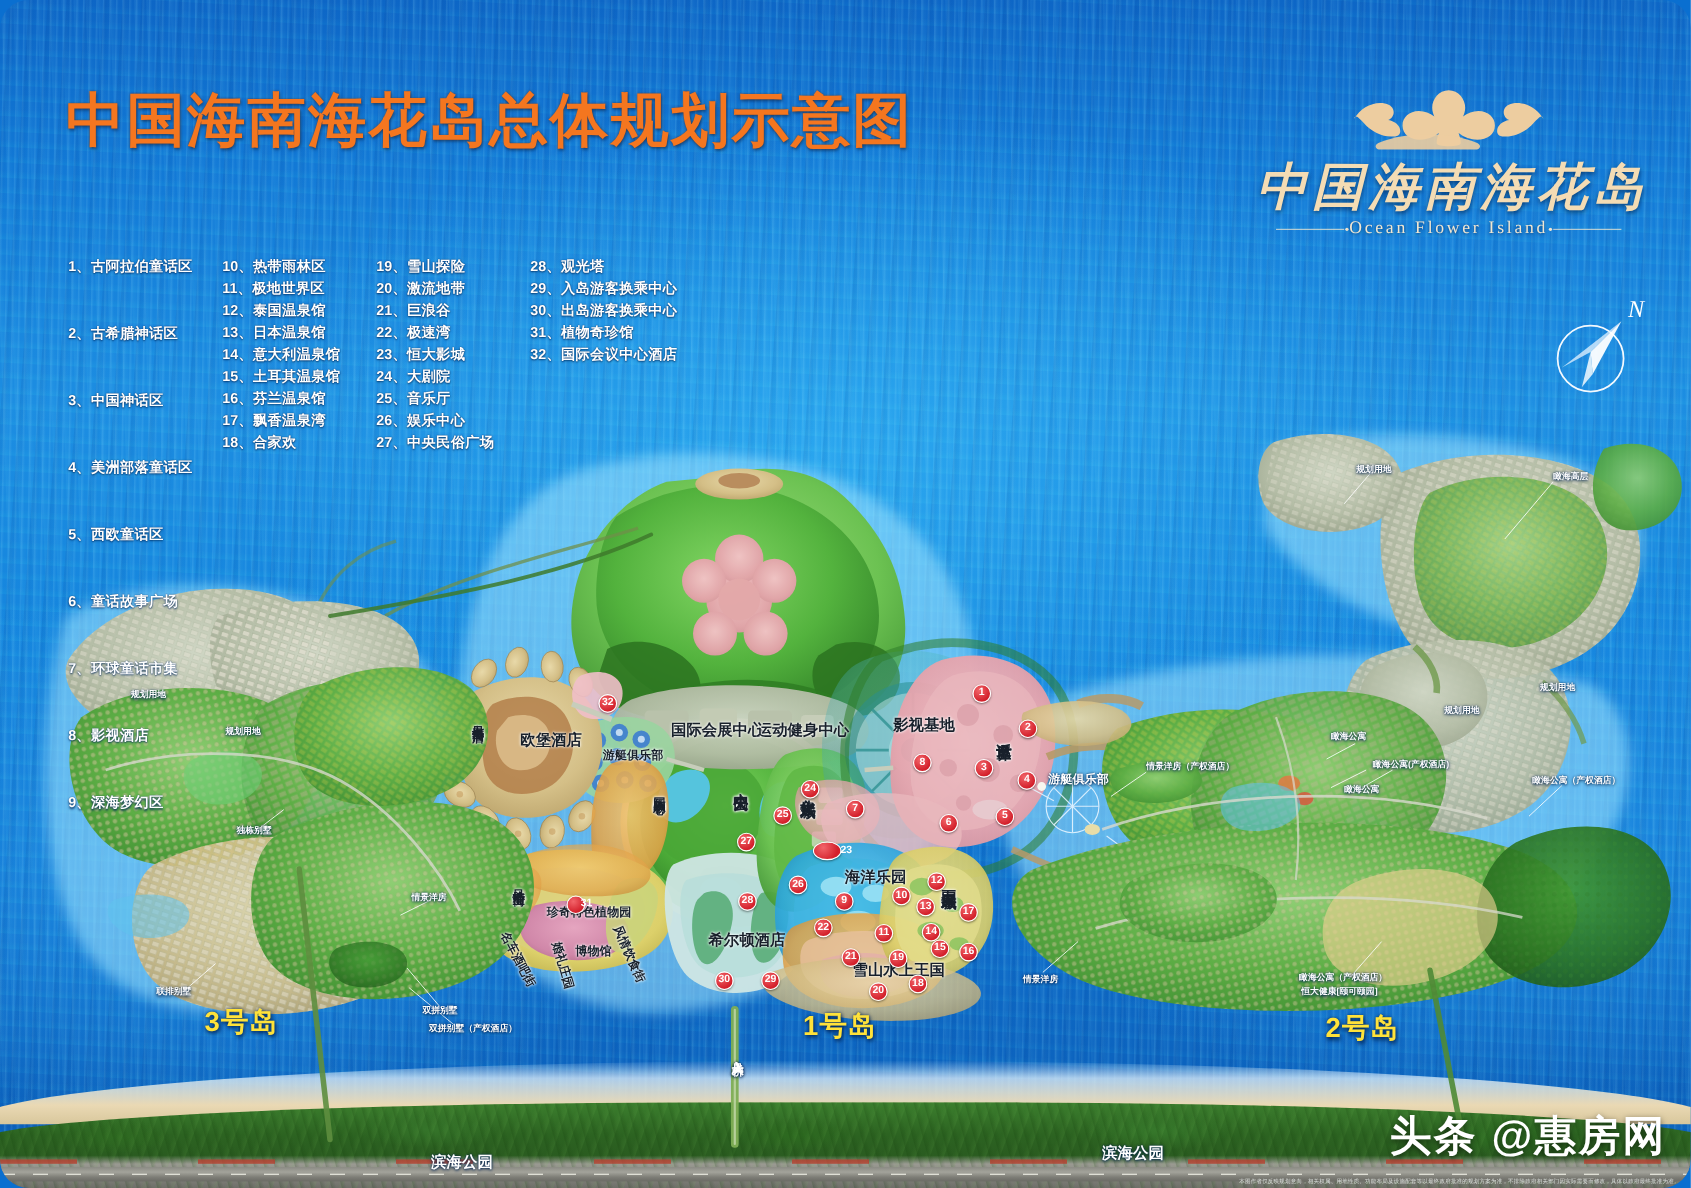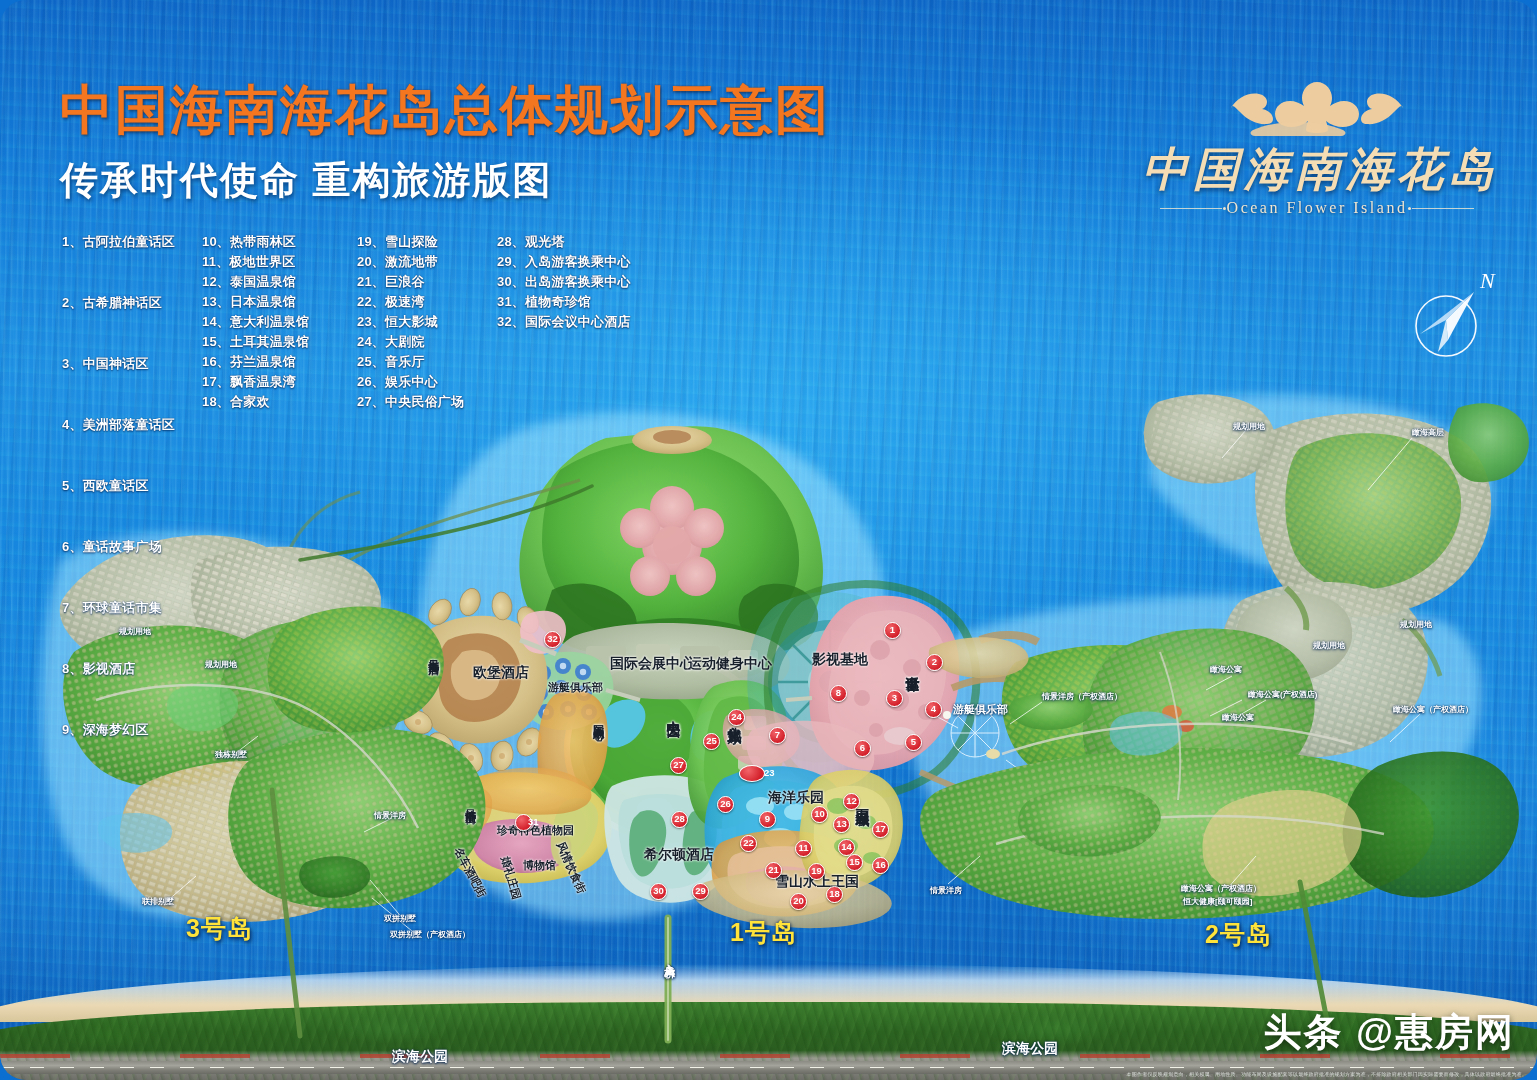--- a/index.html
+++ b/index.html
@@ -47,21 +47,21 @@
   .title-sub{
     margin-top:17px;font-size:38px;font-weight:bold;color:#ffffff;letter-spacing:2px;
     white-space:nowrap;text-shadow:1px 2px 4px rgba(0,40,90,.75);
   }
 
   
   .legend{position:absolute;left:62px;top:232px;z-index:40;display:flex;gap:0;}
   .legend-col{display:flex;flex-direction:column;}
   .legend-col:nth-child(1){width:140px;gap:41px;}
   .legend-col:nth-child(2){width:140px;}
-  .legend-col:nth-child(3){width:140px;margin-left:15px;}
+  .legend-col:nth-child(3){width:140px;}
   .legend-col:nth-child(4){width:170px;}
   .lg-item{
     font-size:13px;font-weight:bold;color:#ffffff;line-height:20px;white-space:nowrap;
     text-shadow:0 1px 2px rgba(0,40,90,.85),0 0 1px rgba(0,40,90,.9);
     letter-spacing:.2px;
   }
 
   
   .logo{position:absolute;right:45px;top:76px;width:350px;z-index:40;text-align:center;}
   .logo-mark{height:68px;display:flex;align-items:flex-end;justify-content:center;}
@@ -578,21 +578,20 @@
       <path d="M668,918 L668,1040" stroke="#7fae55" stroke-width="7" opacity=".95"></path>
       <path d="M668,918 L668,1040" stroke="#cfe0b8" stroke-width="2" opacity=".7"></path>
       <path d="M272,790 L300,1036" stroke="#5e8e3f" stroke-width="5" opacity=".9"></path>
       <path d="M1300,882 L1330,1036" stroke="#4f8a36" stroke-width="5" opacity=".9"></path>
       <path d="M300,560 C420,540 520,520 592,486" stroke="#3e7a2c" stroke-width="3.5" fill="none" opacity=".85"></path>
     </g>
   </svg>
 
   <div class="hdr">
     <div class="title-main">中国海南海花岛总体规划示意图</div>
-    <div class="title-sub">传承时代使命  重构旅游版图</div>
   </div>
 
   <div class="legend">
     <div class="legend-col">
       <div class="lg-item">1、古阿拉伯童话区</div>
       <div class="lg-item">2、古希腊神话区</div>
       <div class="lg-item">3、中国神话区</div>
       <div class="lg-item">4、美洲部落童话区</div>
       <div class="lg-item">5、西欧童话区</div>
       <div class="lg-item">6、童话故事广场</div>

